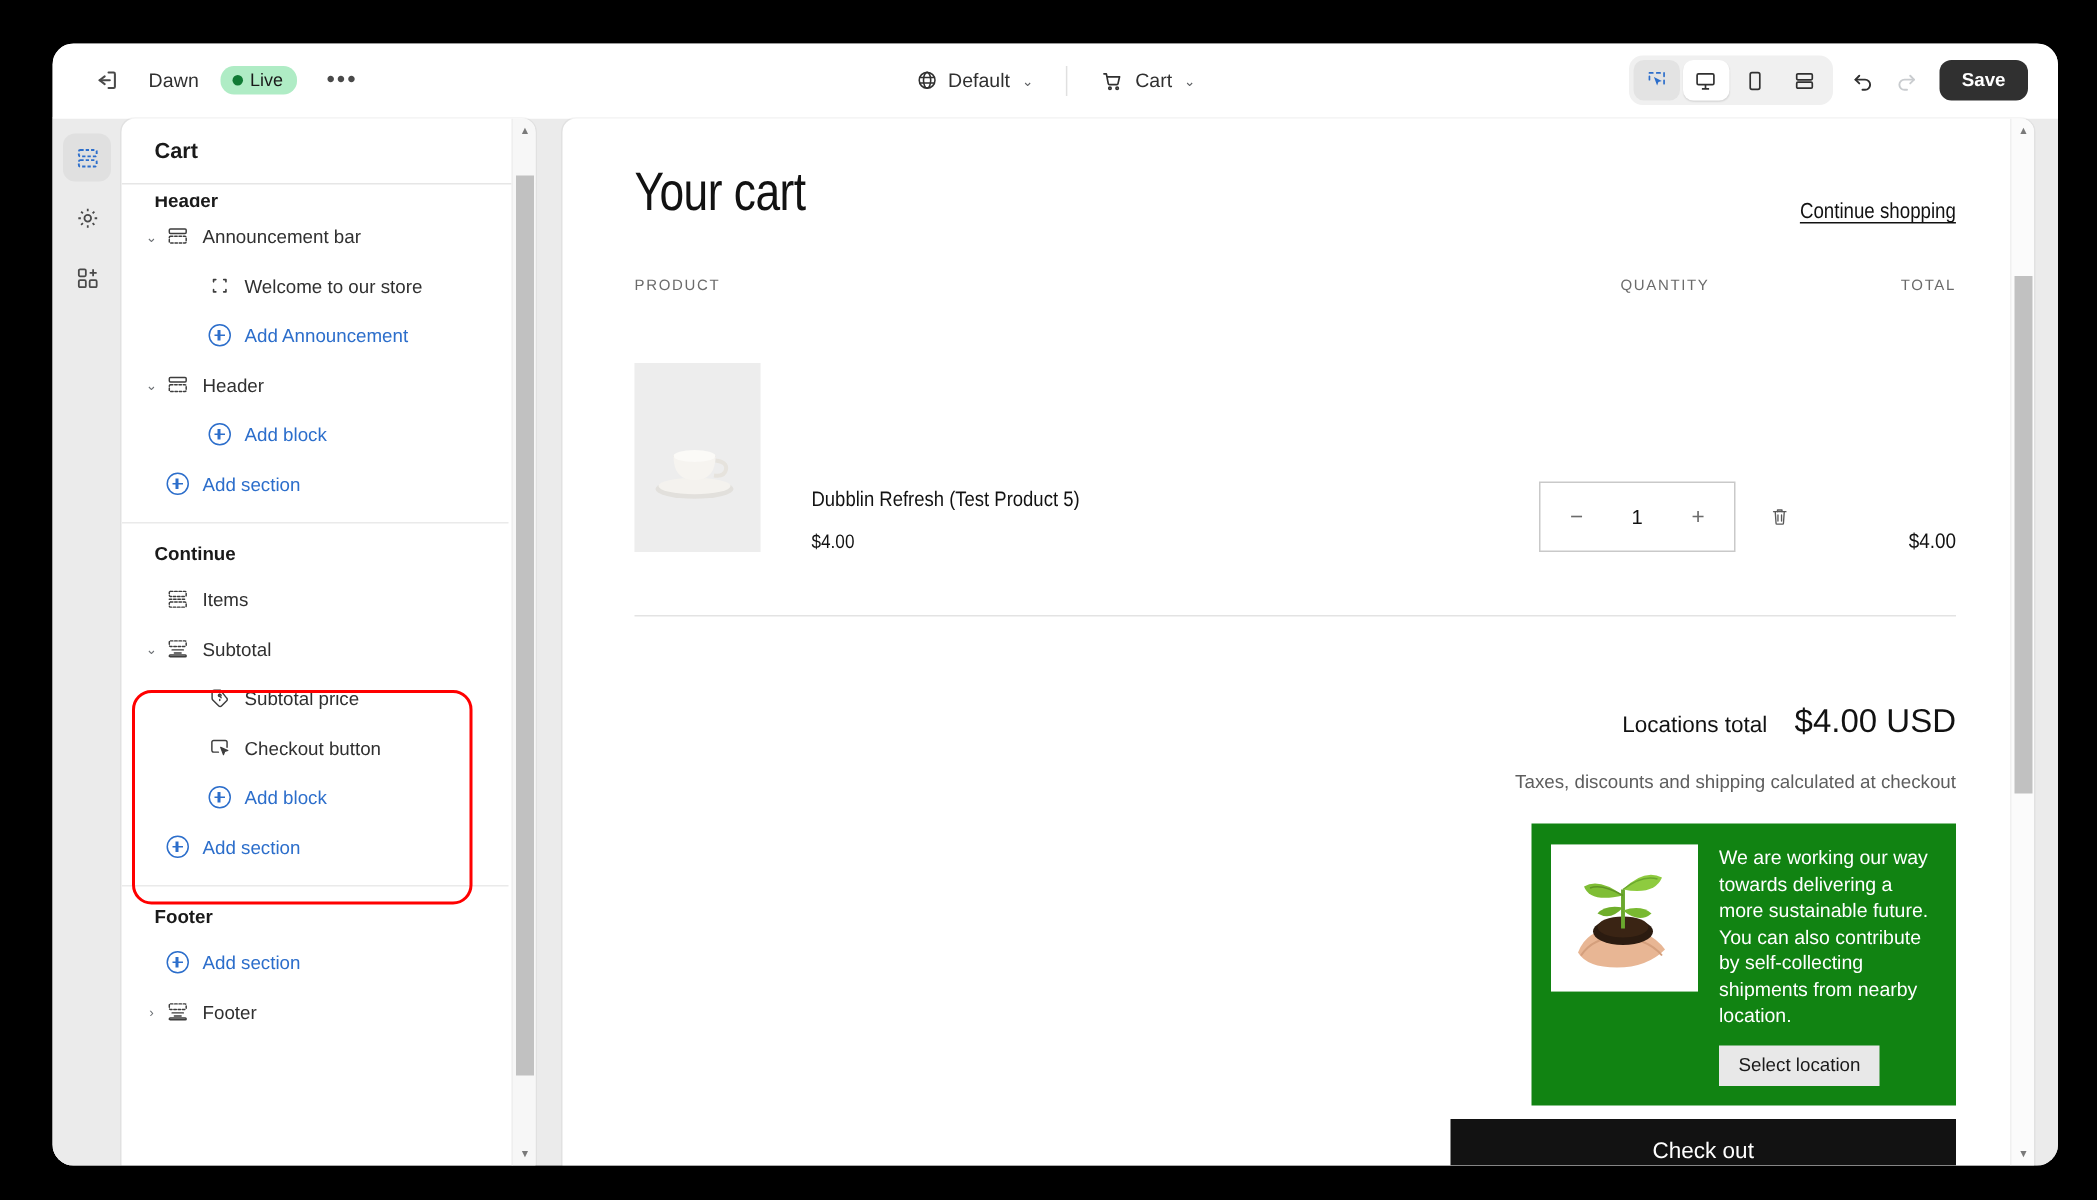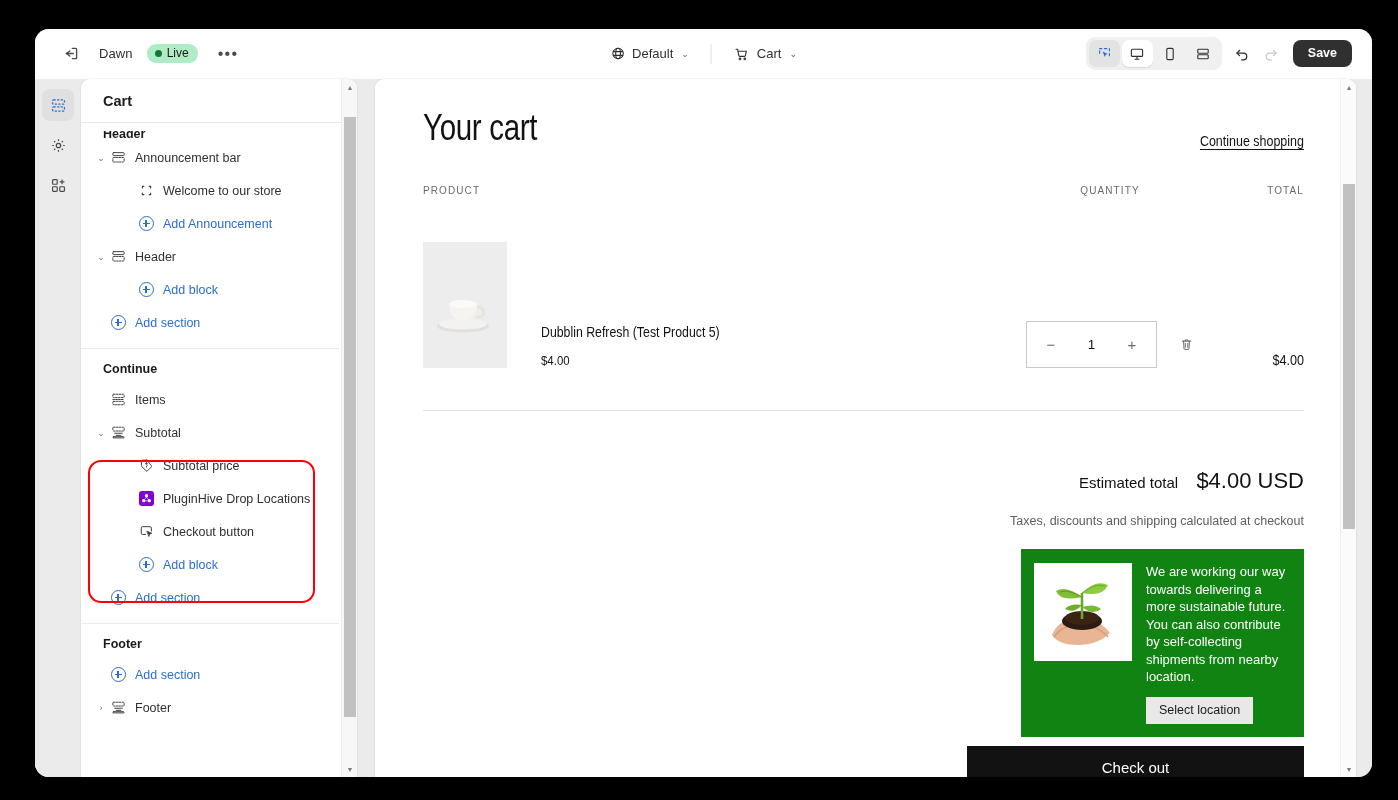--- a/index.html
+++ b/index.html
@@ -738,34 +738,20 @@
                   <svg width="15" height="15" viewBox="0 0 20 20" fill="none" stroke="#3d3d3d" stroke-width="1.3" stroke-linecap="round" stroke-linejoin="round">
                     <path d="M10.5 2.8H5.2a2 2 0 0 0-2 2v5.3a2 2 0 0 0 .6 1.4l5.4 5.4a1.6 1.6 0 0 0 2.3 0l4.7-4.7a1.6 1.6 0 0 0 0-2.3L10.5 2.8z"></path>
                     <path d="M11.2 9.6c0-.7-.6-1-1.2-1.1-.7-.1-1.2-.4-1.2-1s.5-1 1.2-1 1.2.4 1.2 1M10 7.2V6.3M10 12v-.9"></path>
                   </svg>
                 </span>
                 <span class="row-label">Subtotal price</span>
               </div>
               <div class="row indent1">
                 <span class="caret none">⌄</span>
                 <span class="row-icon">
-                  <span class="ph-icon">
-                    <svg width="11" height="11" viewBox="0 0 20 20" fill="#ffffff">
-                      <circle cx="10" cy="5" r="3"></circle>
-                      <circle cx="5" cy="14" r="3"></circle>
-                      <circle cx="15" cy="14" r="3"></circle>
-                      <path d="M10 7.5L6.2 12M10 7.5L13.8 12M7.6 14h4.8" stroke="#ffffff" stroke-width="1.1" fill="none"></path>
-                    </svg>
-                  </span>
-                </span>
-                <span class="row-label">PluginHive Drop Locations</span>
-              </div>
-              <div class="row indent1">
-                <span class="caret none">⌄</span>
-                <span class="row-icon">
                   <svg width="15" height="15" viewBox="0 0 20 20" fill="none" stroke="#3d3d3d" stroke-width="1.3" stroke-linecap="round" stroke-linejoin="round">
                     <path d="M16.5 9.5V5.2a1.6 1.6 0 0 0-1.6-1.6H4.6A1.6 1.6 0 0 0 3 5.2v7.1a1.6 1.6 0 0 0 1.6 1.6h4.2"></path>
                     <path d="M10.8 9.6l6.4 2.8-2.8.9-1.1 2.9z" fill="#3d3d3d" stroke="#3d3d3d" stroke-width="1"></path>
                   </svg>
                 </span>
                 <span class="row-label">Checkout button</span>
               </div>
               <div class="row indent1 add-link">
                 <span class="caret none">⌄</span>
                 <span class="row-icon">
@@ -860,21 +846,21 @@
                 </svg>
               </div>
             </div>
             <div class="item-total">$4.00</div>
           </div>
 
           <div class="rule"></div>
 
           <div class="totals">
             <div class="est-line">
-              <span class="est-label">Estimated total</span>
+              <span class="est-label">Locations total</span>
               <span class="est-val">$4.00 USD</span>
             </div>
             <div class="tax-note">Taxes, discounts and shipping calculated at checkout</div>
 
             <div class="green-banner">
               <div class="gb-img">
                 <svg width="98" height="98" viewBox="0 0 98 98">
                   <rect width="98" height="98" fill="#ffffff"></rect>
                   <path d="M18 72 q6 -16 26 -16 q22 0 32 14 q-12 12 -32 12 q-20 0 -26 -10z" fill="#e8b694"></path>
                   <path d="M20 74 q8 -12 24 -12 q20 0 30 12" fill="none" stroke="#d49f7c" stroke-width="1.3"></path>

